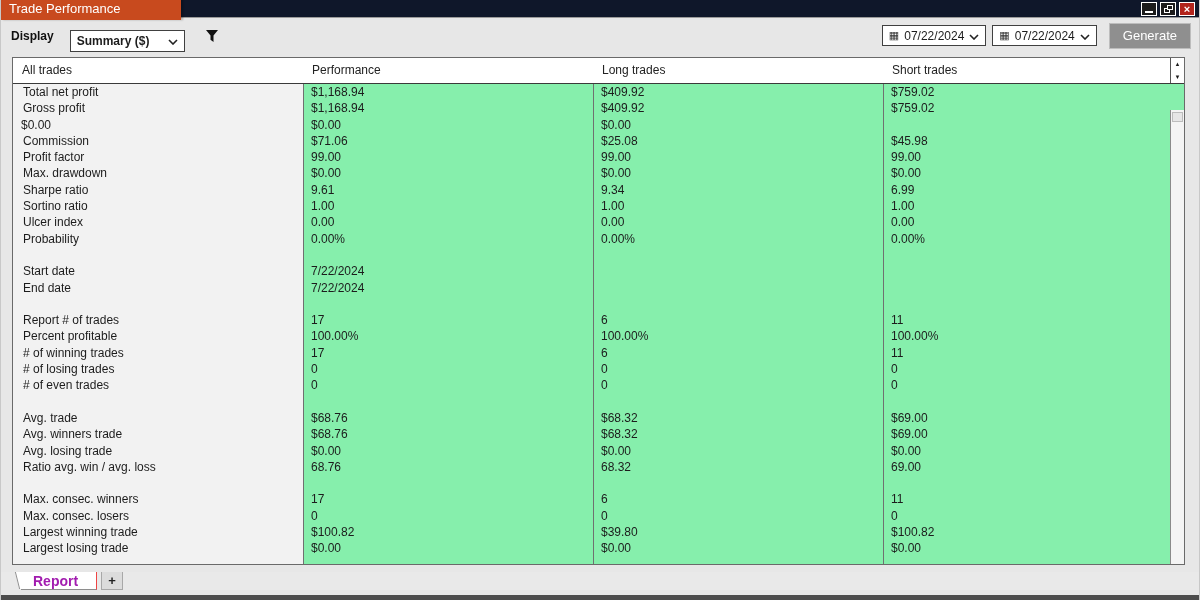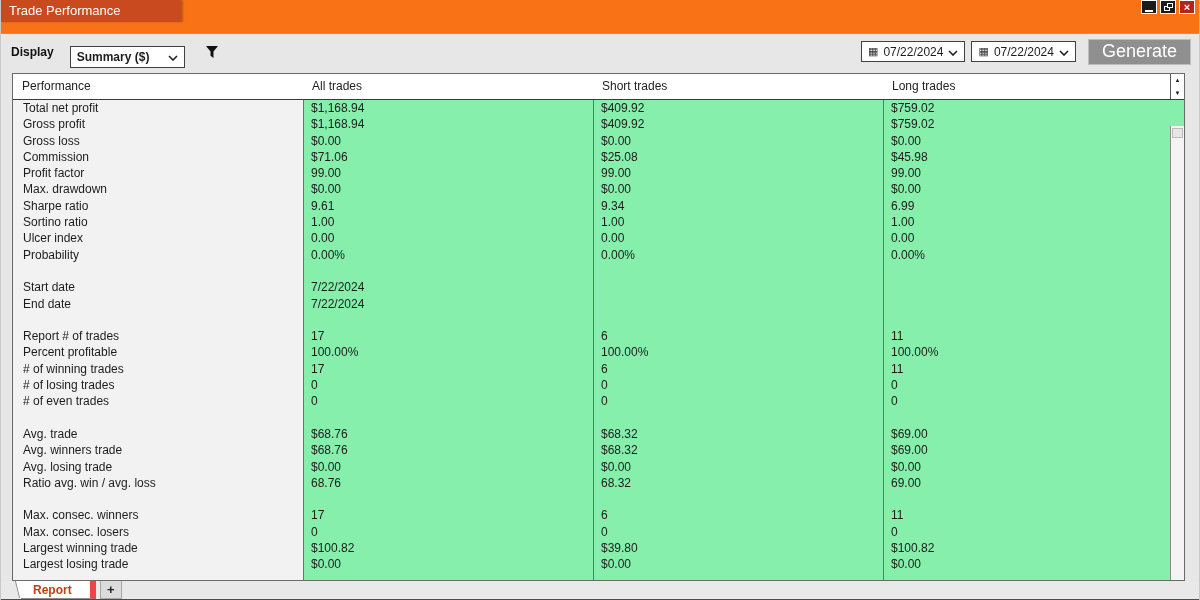--- a/index.html
+++ b/index.html
@@ -2,42 +2,42 @@
 <html><head>
 <meta charset="utf-8">
 <style>
   * { margin:0; padding:0; box-sizing:border-box; }
   html,body { width:1200px; height:600px; overflow:hidden; }
   body { font-family:"Liberation Sans", sans-serif; background:#e7e7e7; color:#1c1c1c; }
 
   .window { width:1200px; height:600px; display:flex; flex-direction:column; background:#e7e7e7; border-left:1px solid #c8c8c8; border-right:1px solid #c8c8c8; }
 
   
-  .titlebar { height:34px; background:#f97316; border-bottom:1px solid #9b9b9b; display:flex; align-items:flex-start; justify-content:space-between; flex:0 0 auto; }
+  .titlebar { height:18px; background:#0f172a; border-bottom:1px solid #9b9b9b; display:flex; align-items:center; justify-content:space-between; flex:0 0 auto; }
   .title-tab { background:#c84a1e; color:#fff; font-size:13px; line-height:22px; padding:0 14px 0 8px; min-width:180px; box-shadow:2px 0 2px rgba(0,0,0,0.25); }
   .win-controls { display:flex; align-items:center; gap:3px; padding-right:4px; }
   .win-btn { width:16px; height:14px; display:flex; align-items:center; justify-content:center; border:1px solid #fff; cursor:default; }
   .win-btn.dark { background:#1b1b1b; }
   .win-btn.close { background:#b2241c; color:#fff; font-size:11px; font-weight:bold; line-height:12px; }
   .glyph-min { width:8px; height:2px; background:#fff; margin-top:7px; }
   .glyph-restore { position:relative; width:9px; height:8px; }
   .glyph-restore i { position:absolute; border:1px solid #fff; background:#1b1b1b; width:6px; height:5px; display:block; }
   .glyph-restore i.b { left:0; bottom:0; }
   .glyph-restore i.t { right:0; top:0; }
 
   
   .toolbar { height:35px; display:flex; align-items:center; justify-content:space-between; padding:0 8px 0 10px; flex:0 0 auto; }
   .tb-left { display:flex; align-items:center; gap:16px;font-weight:bold; }
   .tb-right { display:flex; align-items:center; gap:6px; }
   .lbl { font-size:12px; color:#111; }
   .select { width:115px; height:22px; background:#fff; border:1px solid #404040; display:flex; align-items:center; justify-content:space-between; padding:0 6px; font-size:12px;margin-top:11px; }
   .funnel { margin-left:4px; display:flex; align-items:center; }
   .datepicker { height:21px; background:#fff; border:1px solid #404040; display:flex; align-items:center; gap:5px; padding:0 6px; font-size:12px; }
   .cal-glyph { font-size:11px; line-height:11px; color:#333; }
-  .gen-btn { height:25px; background:#8f8f8f; border:1px solid #bdbdbd; color:#fff; font-size:18px; padding:12px 13px; margin-left:6px; display:flex; align-items:center; }
+  .gen-btn { height:25px; background:#8f8f8f; border:1px solid #bdbdbd; color:#fff; font-size:13px; padding:12px 13px; margin-left:6px; display:flex; align-items:center; }
 
   
   .table { position:relative; margin:4px 14px 0 11px; height:508px; background:#fff; border:1px solid #6a6a6a; flex:0 0 auto; }
   .thead { height:26px; display:grid; grid-template-columns:290px 290px 290px 1fr 14px; border-bottom:1px solid #3a3a3a; background:#fff; position:relative; z-index:2; }
   .th { font-size:12px; line-height:25px; padding-left:9px; color:#222; white-space:nowrap; overflow:hidden; }
   .scroll-arrows { display:flex; flex-direction:column; border-left:1px solid #555; }
   .sarrow { flex:1; display:flex; align-items:center; justify-content:center; font-size:6px; color:#1a1a1a; background:#fff; }
   .tbody { position:relative; height:480px; background:#86efac; overflow:hidden; }
   .bg-labelcol { position:absolute; left:0; top:0; bottom:0; width:290px; background:#f2f2f2; }
   .vline { position:absolute; top:0; bottom:0; width:1px; background:#707070; }
@@ -46,21 +46,21 @@
   .trow { display:grid; grid-template-columns:290px 290px 290px 1fr; height:16.3px; }
   .tcell { font-size:12px; line-height:16.3px; white-space:nowrap; overflow:hidden; color:#1c1c1c; }
   .tcell.label { padding-left:10px; }
   .tcell.all, .tcell.long, .tcell.short { padding-left:8px; }
   .scroll-track { position:absolute; right:0; top:26px; bottom:0; width:14px; background:#f4f4f4; border-left:1px solid #8a8a8a; z-index:3; }
   .scroll-thumb { margin:2px 1px 0 1px; height:10px; background:#e6e6e6; border:1px solid #bcbcbc; }
 
   
   .tab-spacer { height:7px; }
   .tabbar { height:18px; display:flex; align-items:stretch; padding-left:20px; gap:4px; background:#e9e9e9; flex:0 0 auto; }
-  .tab-report { position:relative; background:#fff; border-right:6px solid #ef4444; border-bottom:1px solid #8e8e8e; padding:0 18px 0 12px; font-size:12px; font-weight:bold; line-height:18px; color:#c2410c; }
+  .tab-report { position:relative; background:#fff; border-right:1px solid #ef4444; border-bottom:1px solid #8e8e8e; padding:0 18px 0 12px; font-size:14px; font-weight:bold; line-height:18px; color:#a21caf; }
   .tab-report::before { content:""; position:absolute; left:-4px; top:0; bottom:0; width:9px; background:#fff; transform:skewX(14deg); border-left:1px solid #8e8e8e; }
   .tab-add { width:22px; background:#dcdcdc; border:1px solid #a8a8a8; border-top:none; font-size:13px; font-weight:bold; line-height:17px; text-align:center; color:#222; }
   .bottom-strip { height:5px; background:#4c4c4c; margin-top:auto; flex:0 0 auto; }
 </style>
 </head>
 <body>
 
 <div class="window">
 
   <div class="titlebar">
@@ -116,24 +116,24 @@
               <path d="M1 1 L5 5 L9 1" fill="none" stroke="#222" stroke-width="1.6"></path>
             </svg>
         </span>
       </div>
       <div class="gen-btn">Generate</div>
     </div>
   </div>
 
   <div class="table">
     <div class="thead">
+      <div class="th">All trades</div>
       <div class="th">Performance</div>
-      <div class="th">All trades</div>
+      <div class="th">Long trades</div>
       <div class="th">Short trades</div>
-      <div class="th">Long trades</div>
       <div class="scroll-arrows">
         <div class="sarrow">▲</div>
         <div class="sarrow">▼</div>
       </div>
     </div>
     <div class="tbody">
       <div class="bg-labelcol"></div>
       <div class="vline v1"></div>
       <div class="vline v2"></div>
       <div class="vline v3"></div>
@@ -144,21 +144,20 @@
             <div class="tcell long">$409.92</div>
             <div class="tcell short">$759.02</div>
           </div>
           <div class="trow">
             <div class="tcell label">Gross profit</div>
             <div class="tcell all">$1,168.94</div>
             <div class="tcell long">$409.92</div>
             <div class="tcell short">$759.02</div>
           </div>
           <div class="trow">
-            <div class="tcell label">Gross loss</div>
             <div class="tcell all">$0.00</div>
             <div class="tcell long">$0.00</div>
             <div class="tcell short">$0.00</div>
           </div>
           <div class="trow">
             <div class="tcell label">Commission</div>
             <div class="tcell all">$71.06</div>
             <div class="tcell long">$25.08</div>
             <div class="tcell short">$45.98</div>
           </div>

